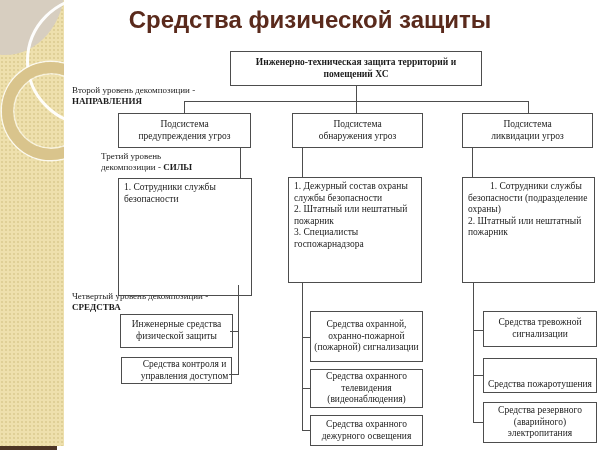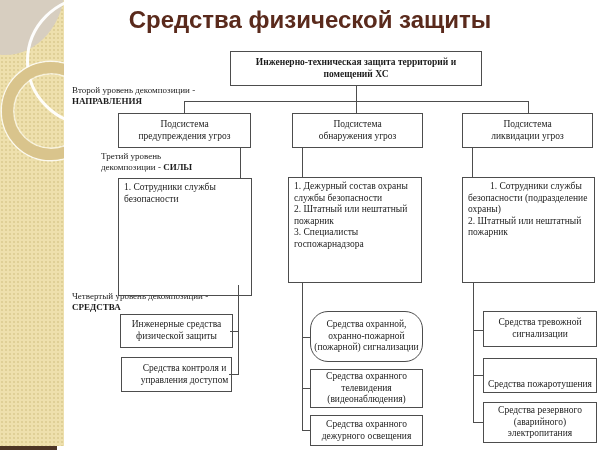--- a/index.html
+++ b/index.html
@@ -117,26 +117,26 @@
   </div>
   <div class="node list indent-first" style="left:462px;top:177px;width:133px;height:106px;">
     <div class="txt">1. Сотрудники службы безопасности (подразделение охраны)
 2. Штатный или нештатный пожарник</div>
   </div>
 
   <div class="node" style="left:120px;top:314px;width:113px;height:34px;">
     <div class="txt">Инженерные средства
 физической защиты</div>
   </div>
-  <div class="node" style="left:121px;top:357px;width:111px;height:35px;padding-left:16px;">
+  <div class="node" style="left:121px;top:357px;width:111px;height:27px;padding-left:16px;">
     <div class="txt">Средства контроля и
 управления доступом</div>
   </div>
 
-  <div class="node" style="left:310px;top:311px;width:113px;height:51px;border-radius:18px;">
+  <div class="node" style="left:310px;top:311px;width:113px;height:51px;">
     <div class="txt">Средства охранной,
 охранно-пожарной
 (пожарной) сигнализации</div>
   </div>
   <div class="node" style="left:310px;top:369px;width:113px;height:39px;">
     <div class="txt">Средства охранного
 телевидения
 (видеонаблюдения)</div>
   </div>
   <div class="node" style="left:310px;top:415px;width:113px;height:31px;">

